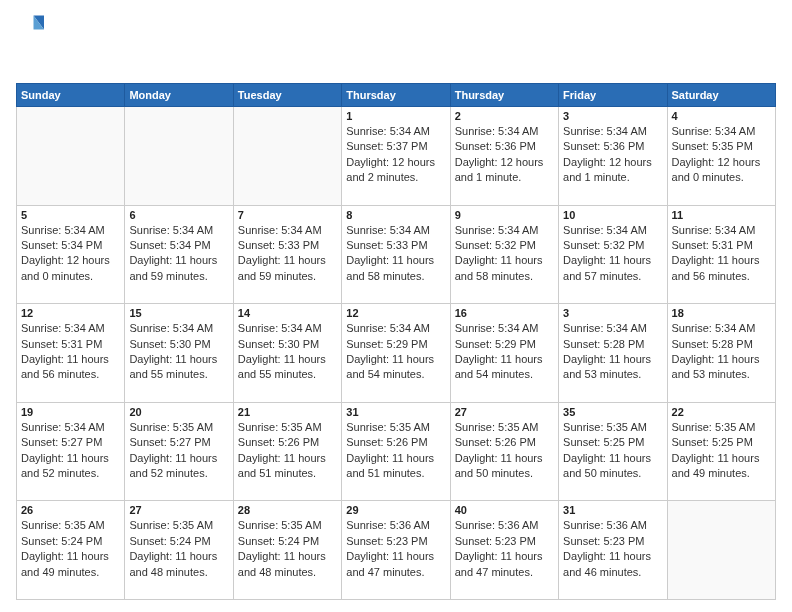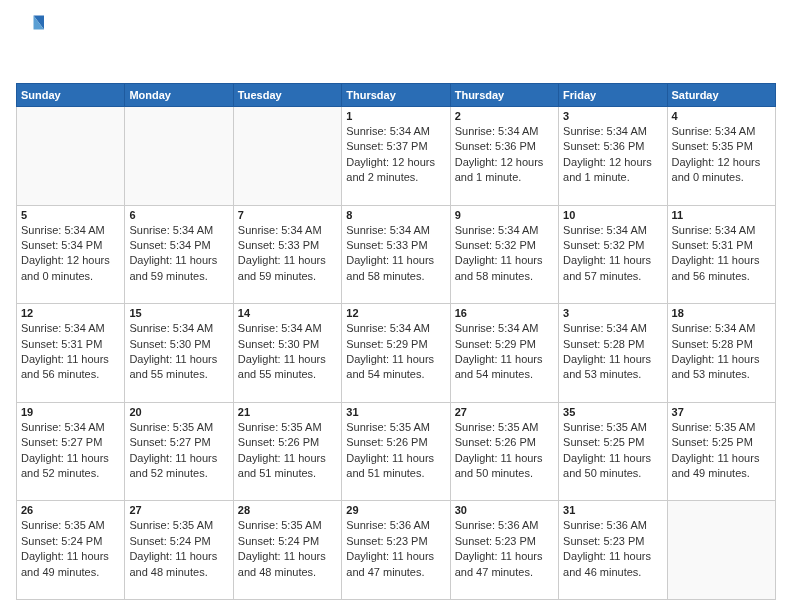--- a/index.html
+++ b/index.html
@@ -302,21 +302,21 @@
 and 50 minutes.</div>
           </td>
           <td>
             <div class="cell-day">35</div>
             <div class="cell-info" style="white-space: pre-line;">Sunrise: 5:35 AM
 Sunset: 5:25 PM
 Daylight: 11 hours
 and 50 minutes.</div>
           </td>
           <td>
-            <div class="cell-day">37</div>
+            <div class="cell-day">22</div>
             <div class="cell-info" style="white-space: pre-line;">Sunrise: 5:35 AM
 Sunset: 5:25 PM
 Daylight: 11 hours
 and 49 minutes.</div>
           </td>
         </tr>
         <tr class="week-row">
           <td>
             <div class="cell-day">26</div>
             <div class="cell-info" style="white-space: pre-line;">Sunrise: 5:35 AM
@@ -339,21 +339,21 @@
 and 48 minutes.</div>
           </td>
           <td>
             <div class="cell-day">29</div>
             <div class="cell-info" style="white-space: pre-line;">Sunrise: 5:36 AM
 Sunset: 5:23 PM
 Daylight: 11 hours
 and 47 minutes.</div>
           </td>
           <td>
-            <div class="cell-day">30</div>
+            <div class="cell-day">40</div>
             <div class="cell-info" style="white-space: pre-line;">Sunrise: 5:36 AM
 Sunset: 5:23 PM
 Daylight: 11 hours
 and 47 minutes.</div>
           </td>
           <td>
             <div class="cell-day">31</div>
             <div class="cell-info" style="white-space: pre-line;">Sunrise: 5:36 AM
 Sunset: 5:23 PM
 Daylight: 11 hours

